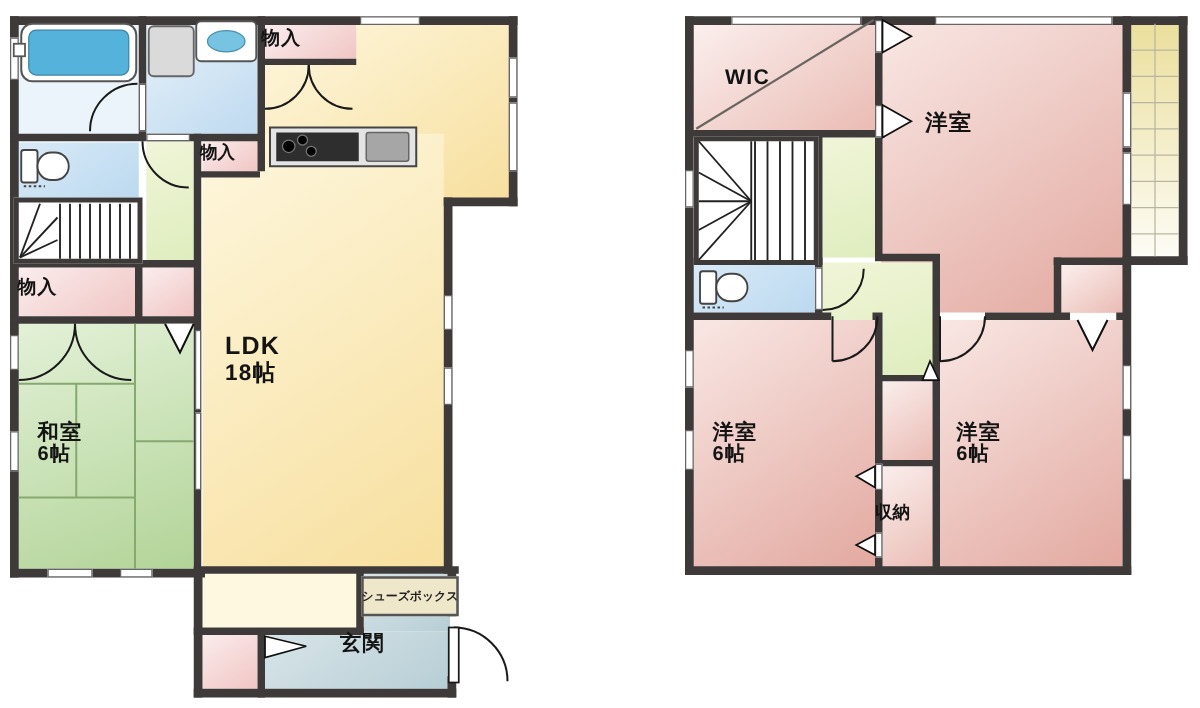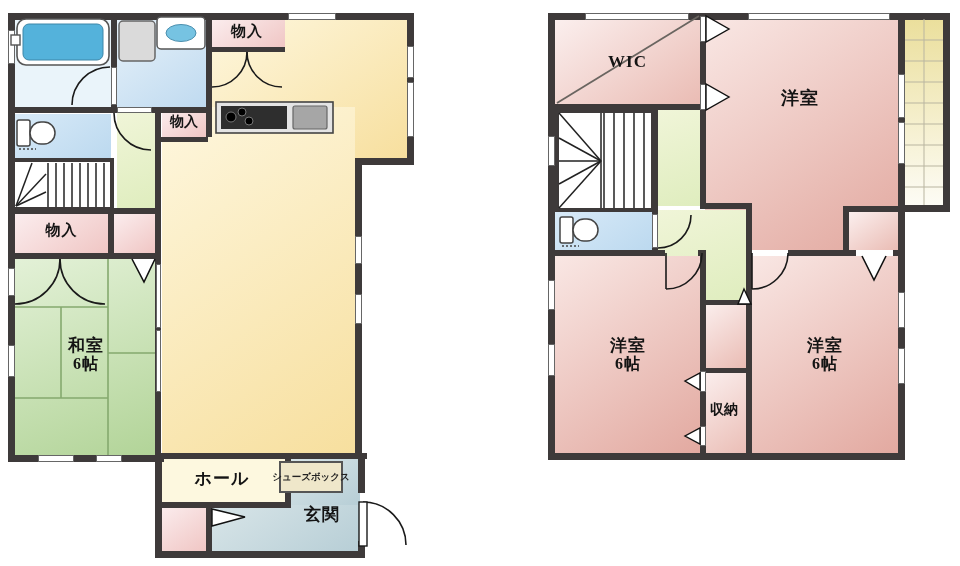--- a/index.html
+++ b/index.html
@@ -1,21 +1,21 @@
 <!DOCTYPE html>
 <html><head>
 <meta charset="utf-8">
 <style>
   html,body{margin:0;padding:0;background:#fff;}
   #canvas{position:relative;width:960px;height:566px;background:#fff;overflow:hidden;
           font-family:"Liberation Sans","DejaVu Sans",sans-serif;}
   .r{position:absolute;}
   .w{position:absolute;background:#3E3A3A;}
   .win{position:absolute;background:#fff;border:1px solid #666;box-sizing:border-box;}
-  .lb{position:absolute;font-weight:bold;color:#141414;text-align:center;line-height:1.12;letter-spacing:1px;font-family:Liberation Serif, serif;}
+  .lb{position:absolute;font-weight:bold;color:#141414;text-align:left;line-height:1.12;letter-spacing:1px;}
   .lb span{display:block;}
   .stairs{position:absolute;background:#fff;border:4px solid #3E3A3A;box-sizing:border-box;}
   .shoes{position:absolute;background:#EFE7CA;border:2px solid #555;box-sizing:border-box;
          display:flex;align-items:center;justify-content:center;font-size:9.5px;font-weight:bold;
          color:#222;white-space:nowrap;letter-spacing:0;}
   svg.ov{position:absolute;left:0;top:0;pointer-events:none;}
   
   .c-bath{background:#EAF4FA;}
   .c-wash{background:linear-gradient(145deg,#E6F1F9,#BFDAF0);}
   .c-wc{background:linear-gradient(145deg,#D8EAF8,#BCD9EF);}
@@ -264,28 +264,29 @@
 
   <div class="lb" style="left:209px;top:23px;width:76px;font-size:15px">
       <span>物入</span>
     </div>
   <div class="lb" style="left:160px;top:114px;width:48px;font-size:14px;letter-spacing:0">
       <span>物入</span>
     </div>
   <div class="lb" style="left:14px;top:222px;width:95px;font-size:15px">
       <span>物入</span>
     </div>
+  <div class="lb" style="left:180px;top:266px;width:164px;font-size:20px">
+    <span>LDK</span>
+      <span style="font-size:18px">18帖</span>
+  </div>
   <div class="lb" style="left:30px;top:336px;width:112px;font-size:17px">
     <span>和室</span>
       <span style="font-size:16px">6帖</span>
   </div>
-  <div class="lb" style="left:160px;top:469px;width:124px;font-size:17px">
-      <span>ホール</span>
-    </div>
-  <div class="shoes" style="left:279px;top:461px;width:64px;height:32px">
+  <div class="shoes" style="left:289px;top:461px;width:78px;height:32px">
       <span>シューズボックス</span>
     </div>
   <div class="lb" style="left:272px;top:505px;width:100px;font-size:17px">
       <span>玄関</span>
     </div>
 
   <div class="lb" style="left:580px;top:52px;width:95px;font-size:17px">
       <span>WIC</span>
     </div>
   <div class="lb" style="left:740px;top:88px;width:120px;font-size:18px">

